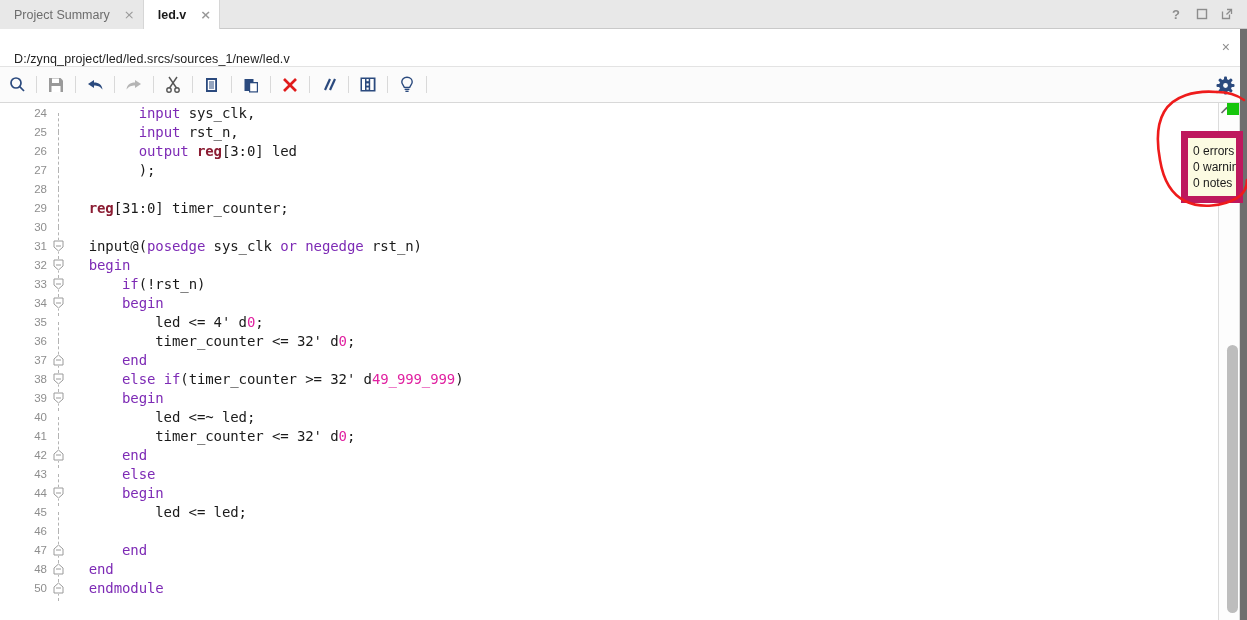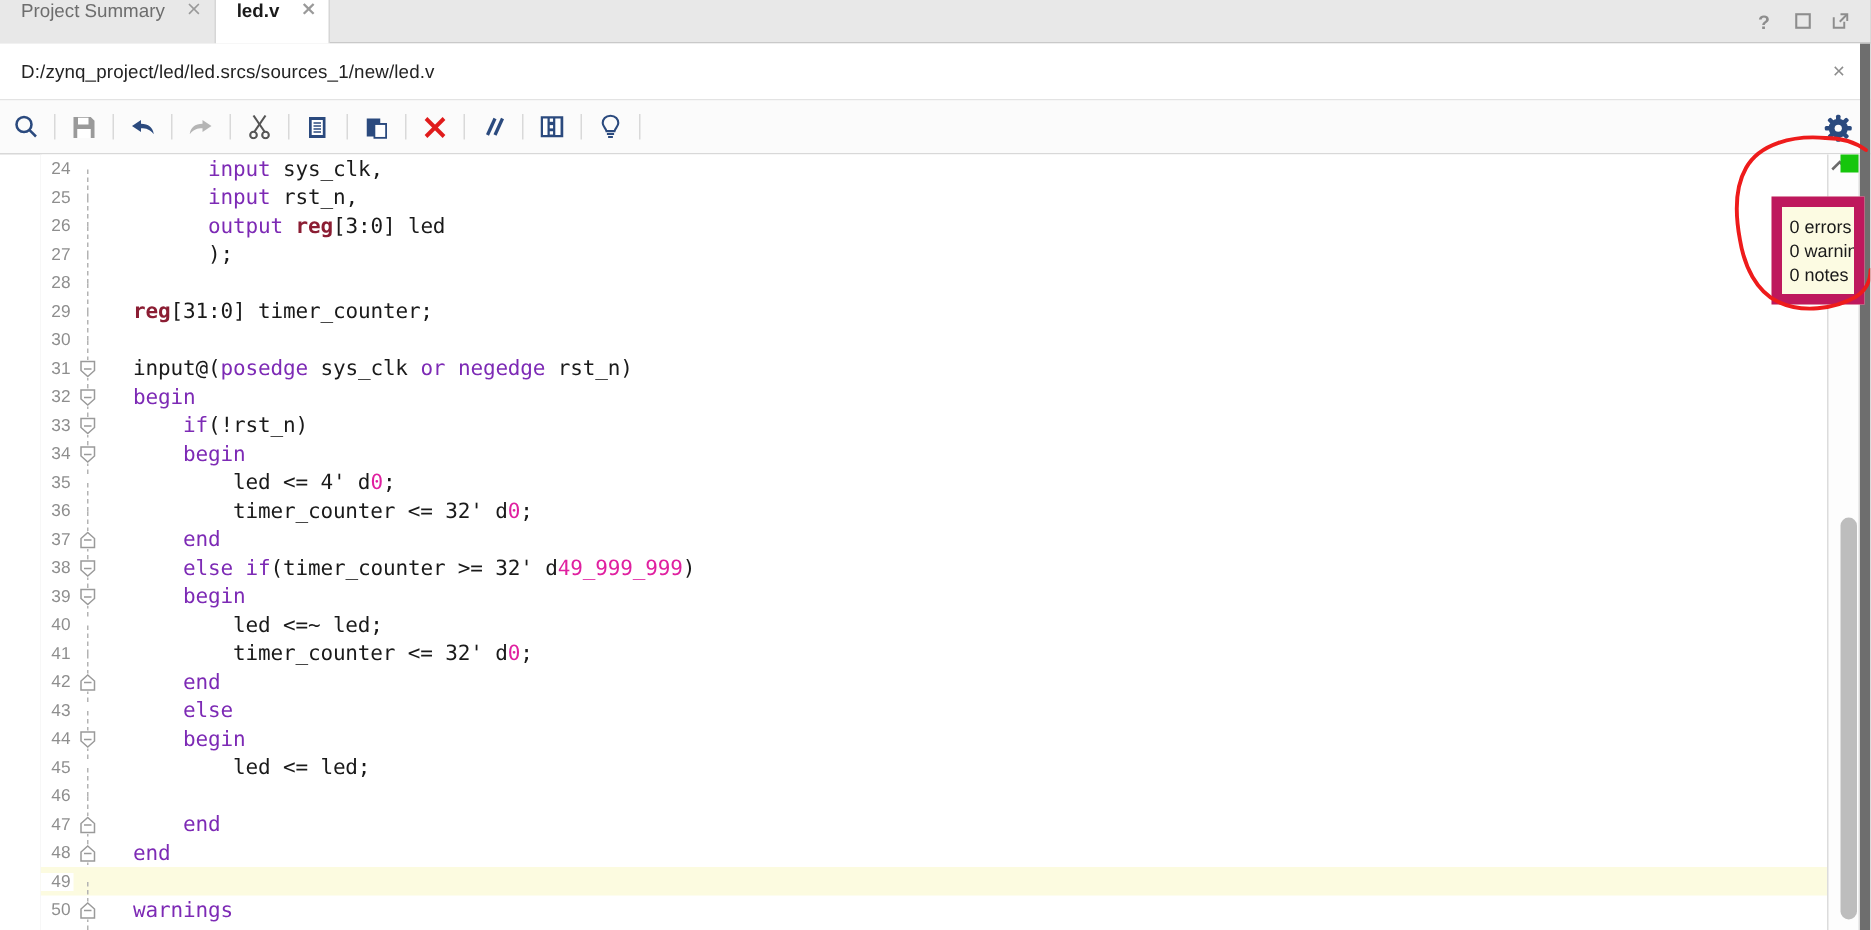--- a/index.html
+++ b/index.html
@@ -19,21 +19,21 @@
 
   
   .tabbar {
     position: absolute; left: 0; top: 0;
     width: 1247px; height: 29px;
     background: #e8e8e8;
     border-bottom: 1px solid #c9c9c9;
     display: flex; align-items: stretch;
   }
   .tab {
-    display: flex; align-items: flex-start;
+    display: flex; align-items: center;
     padding: 0 8px 0 14px;
     font-size: 12.5px;
     color: #6d6d6d;
     background: #e8e8e8;
     border-right: 1px solid #d6d6d6;
     height: 29px;
     cursor: default;
   }
   .tab.active {
     background: #ffffff;
@@ -54,21 +54,21 @@
     display: flex; align-items: center; gap: 13px;
     padding: 0 14px 0 6px; color: #8d8d8d;
   }
   .win-btn { font-size: 13px; line-height: 1; display:flex; align-items:center; }
 
   
   .pathbar {
     position: absolute; left: 0; top: 29px;
     width: 1247px; height: 38px;
     background: #ffffff;
-    display: flex; align-items: center;
+    display: flex; align-items: flex-end;
     border-bottom: 1px solid #e3e3e3;
   }
   .pathtext {
     margin-left: 14px;
     font-size: 12.5px;
     color: #232323;
     letter-spacing: 0.1px;
   }
   .path-close {
     position: absolute; right: 17px; top: 11px;
@@ -416,25 +416,24 @@
         <div class="line"><div class="gut">45</div><div class="fold"><div class="fold-dash"></div></div><div class="code"><span class="hl-pl">          led &lt;= led;</span></div></div>
         <div class="line"><div class="gut">46</div><div class="fold"><div class="fold-dash"></div></div></div>
         <div class="line"><div class="gut">47</div><div class="fold"><div class="fold-dash"></div><svg width="11" height="12" viewBox="0 0 11 12" class="fold-box" style="background: rgb(255, 255, 255);">
               <path d="M5.5 1 L10 5 L10 11 L1 11 L1 5 Z" fill="#ffffff" stroke="#9a9a9a" stroke-width="1"></path>
               <line x1="3" y1="6" x2="8" y2="6" stroke="#9a9a9a" stroke-width="1"></line>
             </svg></div><div class="code"><span class="hl-pl">      </span><span class="hl-kw">end</span></div></div>
         <div class="line"><div class="gut">48</div><div class="fold"><div class="fold-dash"></div><svg width="11" height="12" viewBox="0 0 11 12" class="fold-box" style="background: rgb(255, 255, 255);">
               <path d="M5.5 1 L10 5 L10 11 L1 11 L1 5 Z" fill="#ffffff" stroke="#9a9a9a" stroke-width="1"></path>
               <line x1="3" y1="6" x2="8" y2="6" stroke="#9a9a9a" stroke-width="1"></line>
             </svg></div><div class="code"><span class="hl-pl">  </span><span class="hl-kw">end</span></div></div>
-        <div class="line hl"><div class="gut">49</div><div class="fold"><div class="fold-dash"></div></div><div class="code"><span class="hl-pl"></span></div></div>
         <div class="line"><div class="gut">50</div><div class="fold"><div class="fold-dash"></div><svg width="11" height="12" viewBox="0 0 11 12" class="fold-box" style="background: rgb(255, 255, 255);">
               <path d="M5.5 1 L10 5 L10 11 L1 11 L1 5 Z" fill="#ffffff" stroke="#9a9a9a" stroke-width="1"></path>
               <line x1="3" y1="6" x2="8" y2="6" stroke="#9a9a9a" stroke-width="1"></line>
-            </svg></div><div class="code"><span class="hl-pl">  </span><span class="hl-kw">warnings</span></div></div>
+            </svg></div><div class="code"><span class="hl-pl">  </span><span class="hl-kw">endmodule</span></div></div>
       </div>
   </div>
 
   <div class="ovr"></div>
   <div class="ovr-chev">
     <svg width="13" height="9" viewBox="0 0 13 9">
       <path d="M1.5 7 L6.5 2 L11.5 7" fill="none" stroke="#6b6b6b" stroke-width="1.7"></path>
     </svg>
   </div>
   <div class="ovr-green"></div>

